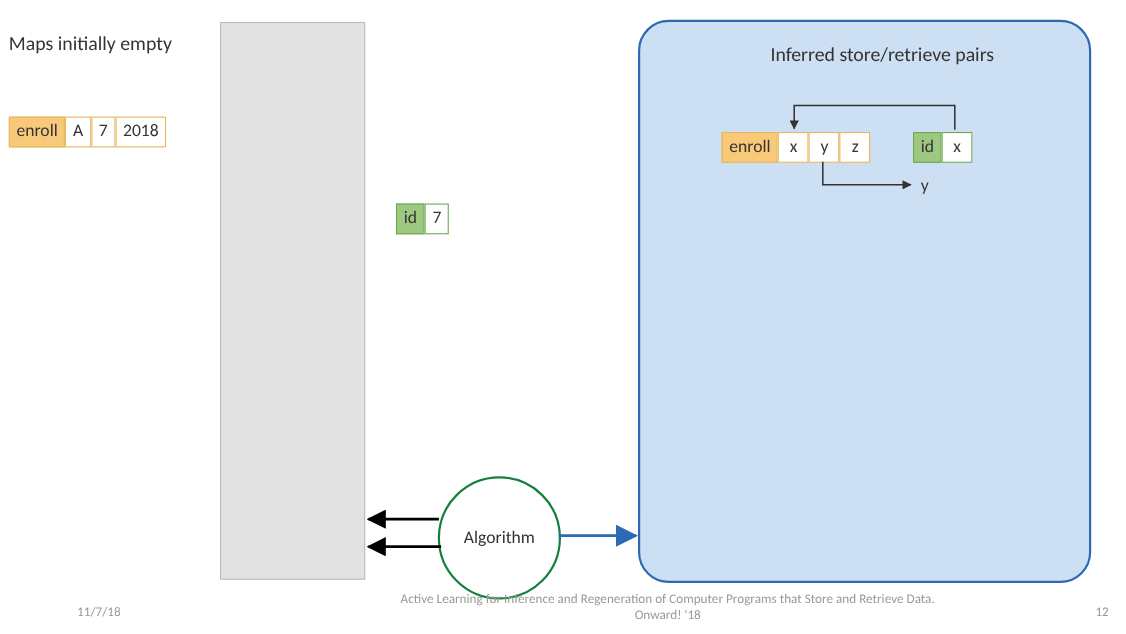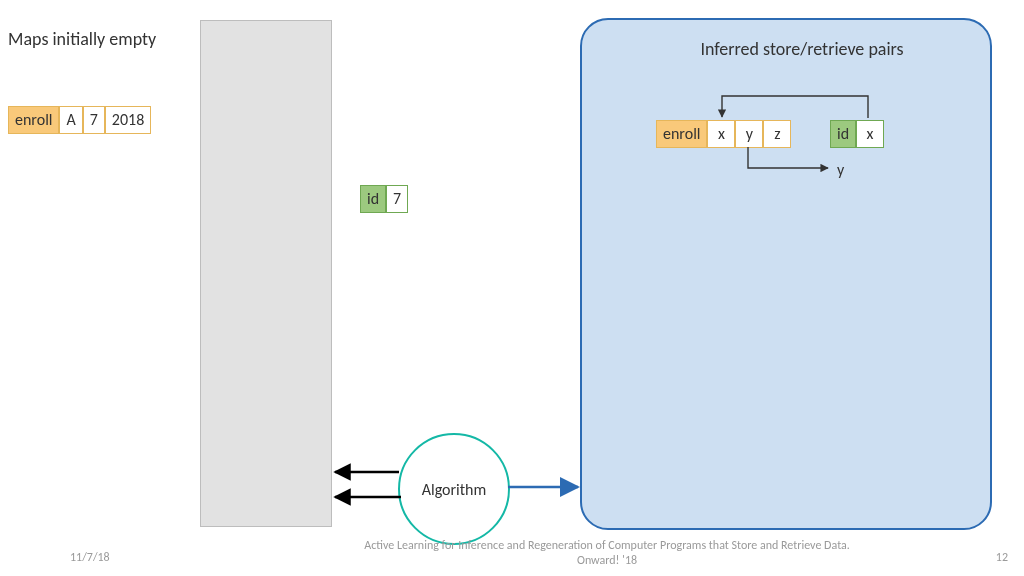--- a/index.html
+++ b/index.html
@@ -33,21 +33,21 @@
     border: 1px solid #bdbdbd;
   }
   .blue-panel {
     position: absolute;
     background: #cddff2;
     border: 2px solid #2c6bb3;
     border-radius: 28px;
   }
   .circle {
     position: absolute;
-    border: 2px solid #14b8a6;
+    border: 2px solid #15803d;
     border-radius: 50%;
     background: #fff;
     display: flex;
     align-items: center;
     justify-content: center;
     font-size: 16px;
   }
   .footer {
     position: absolute;
     font-size: 12px;

